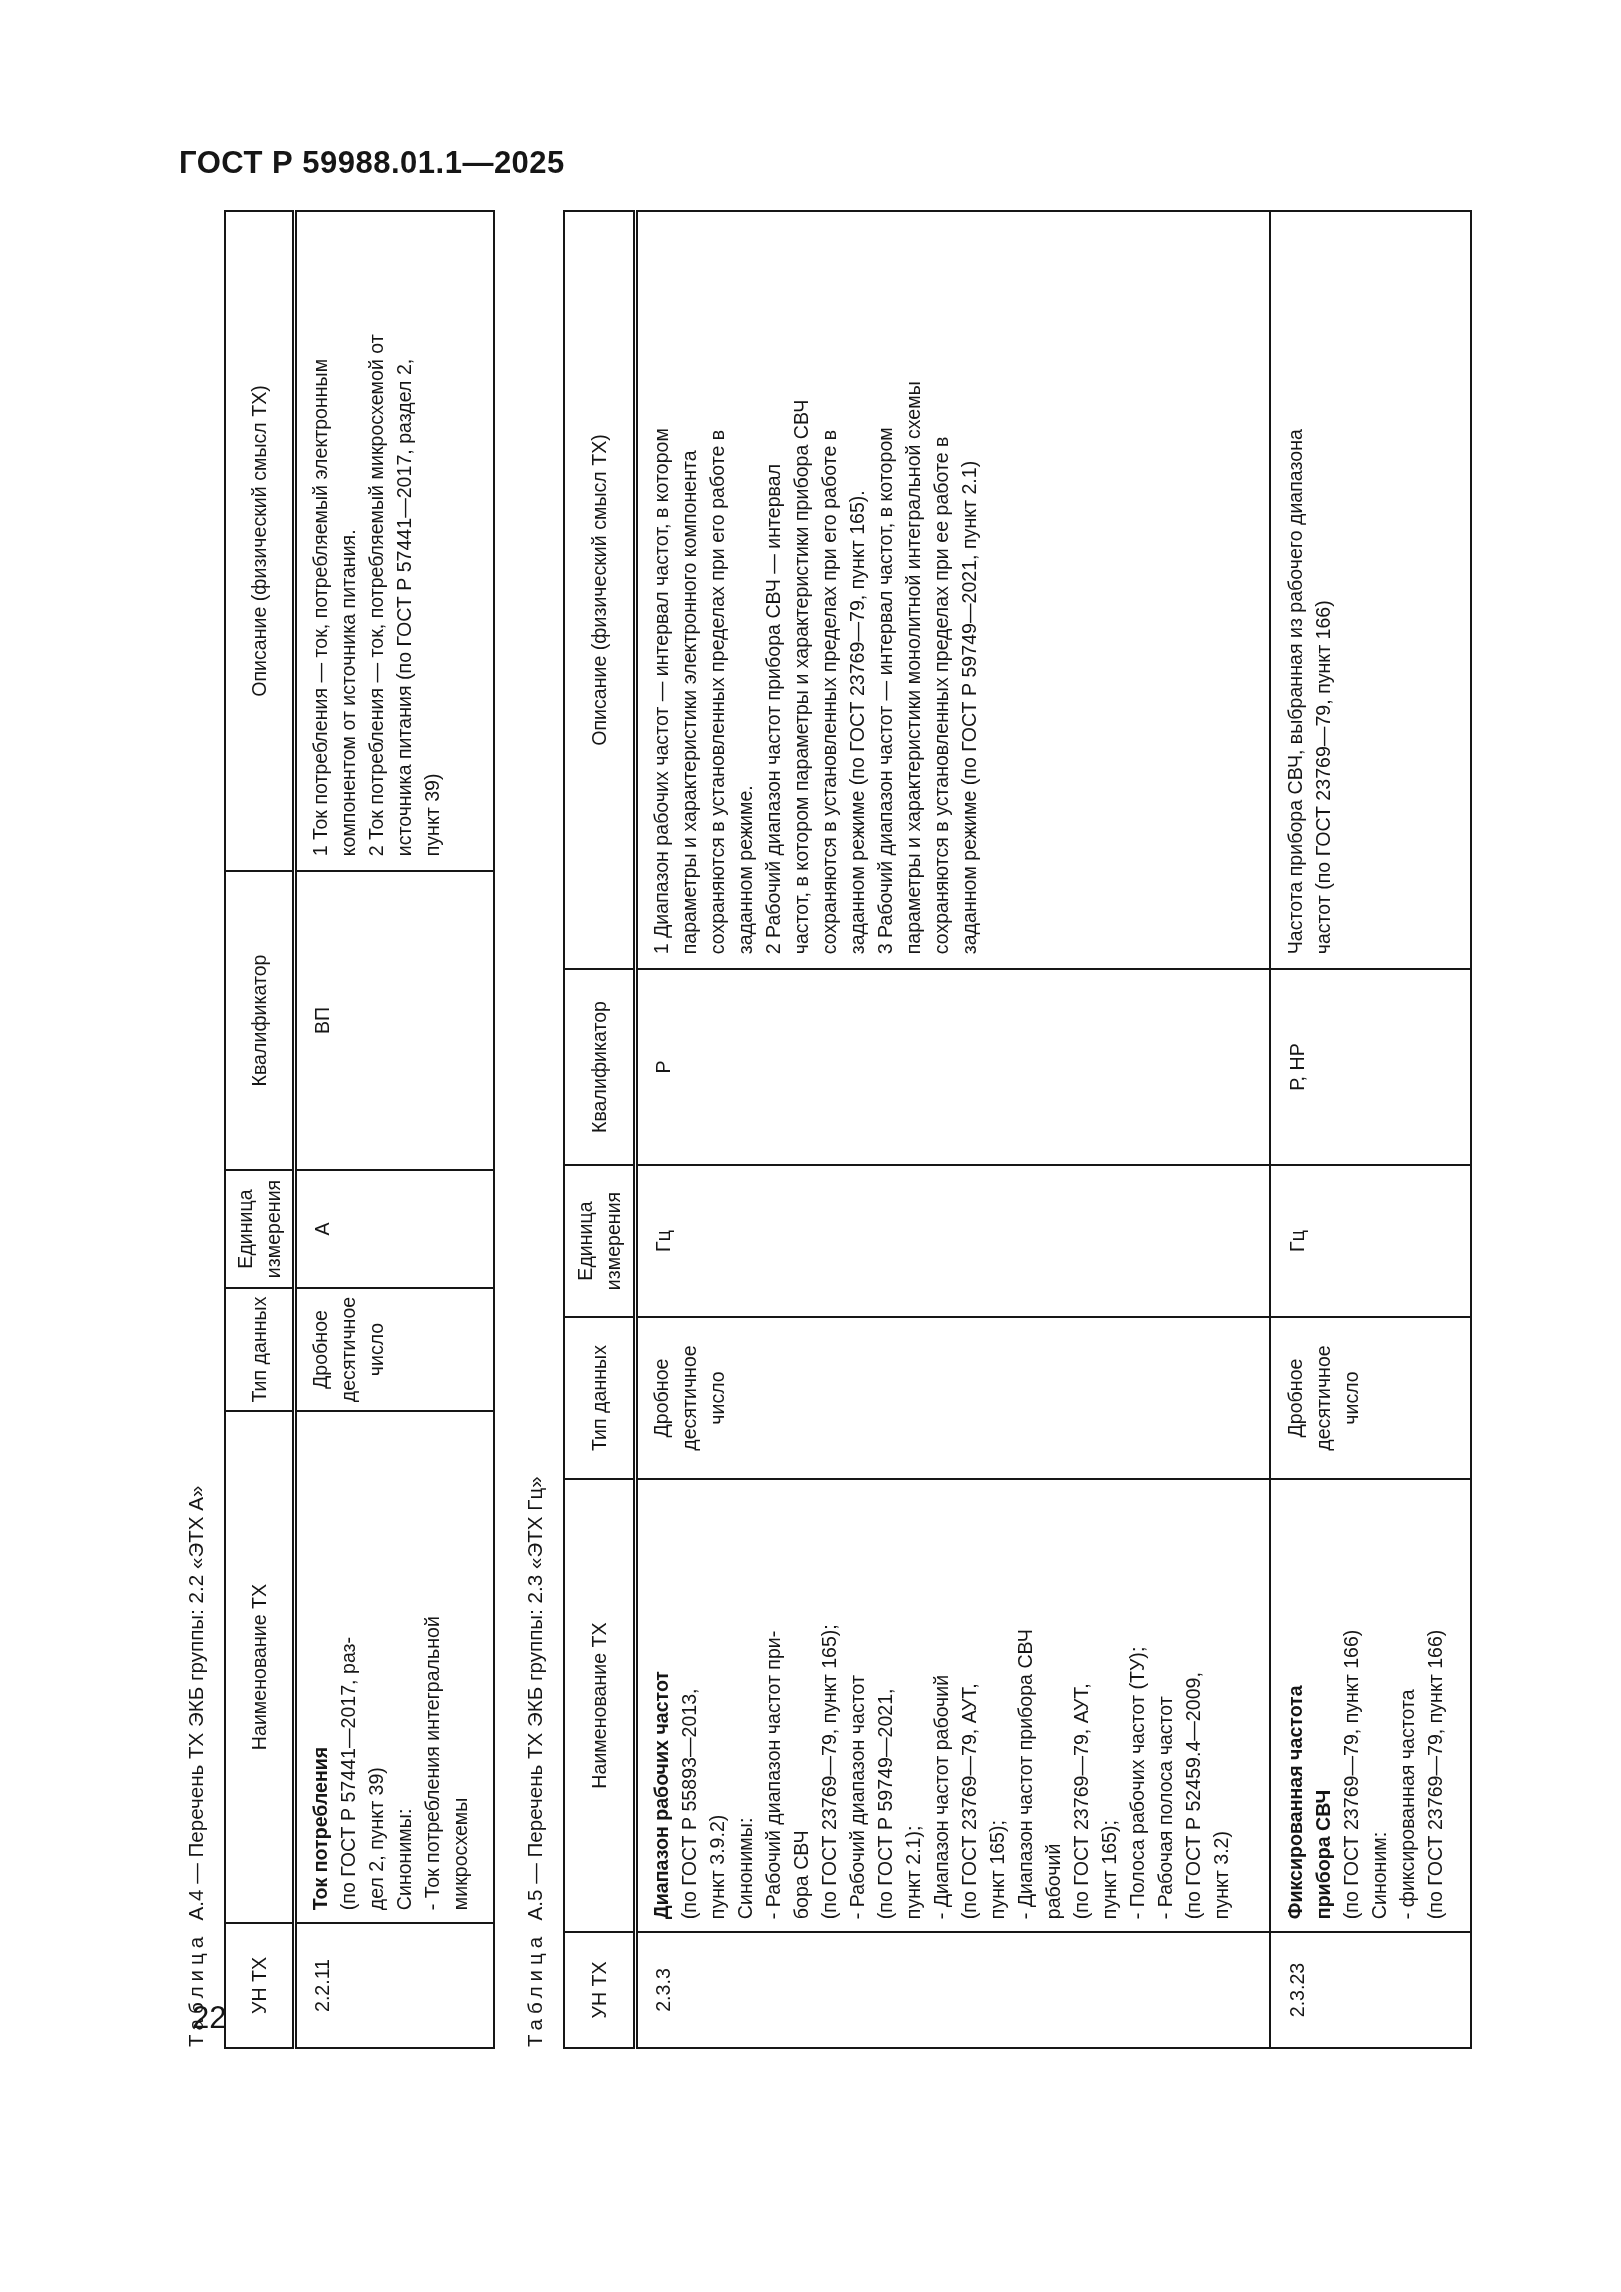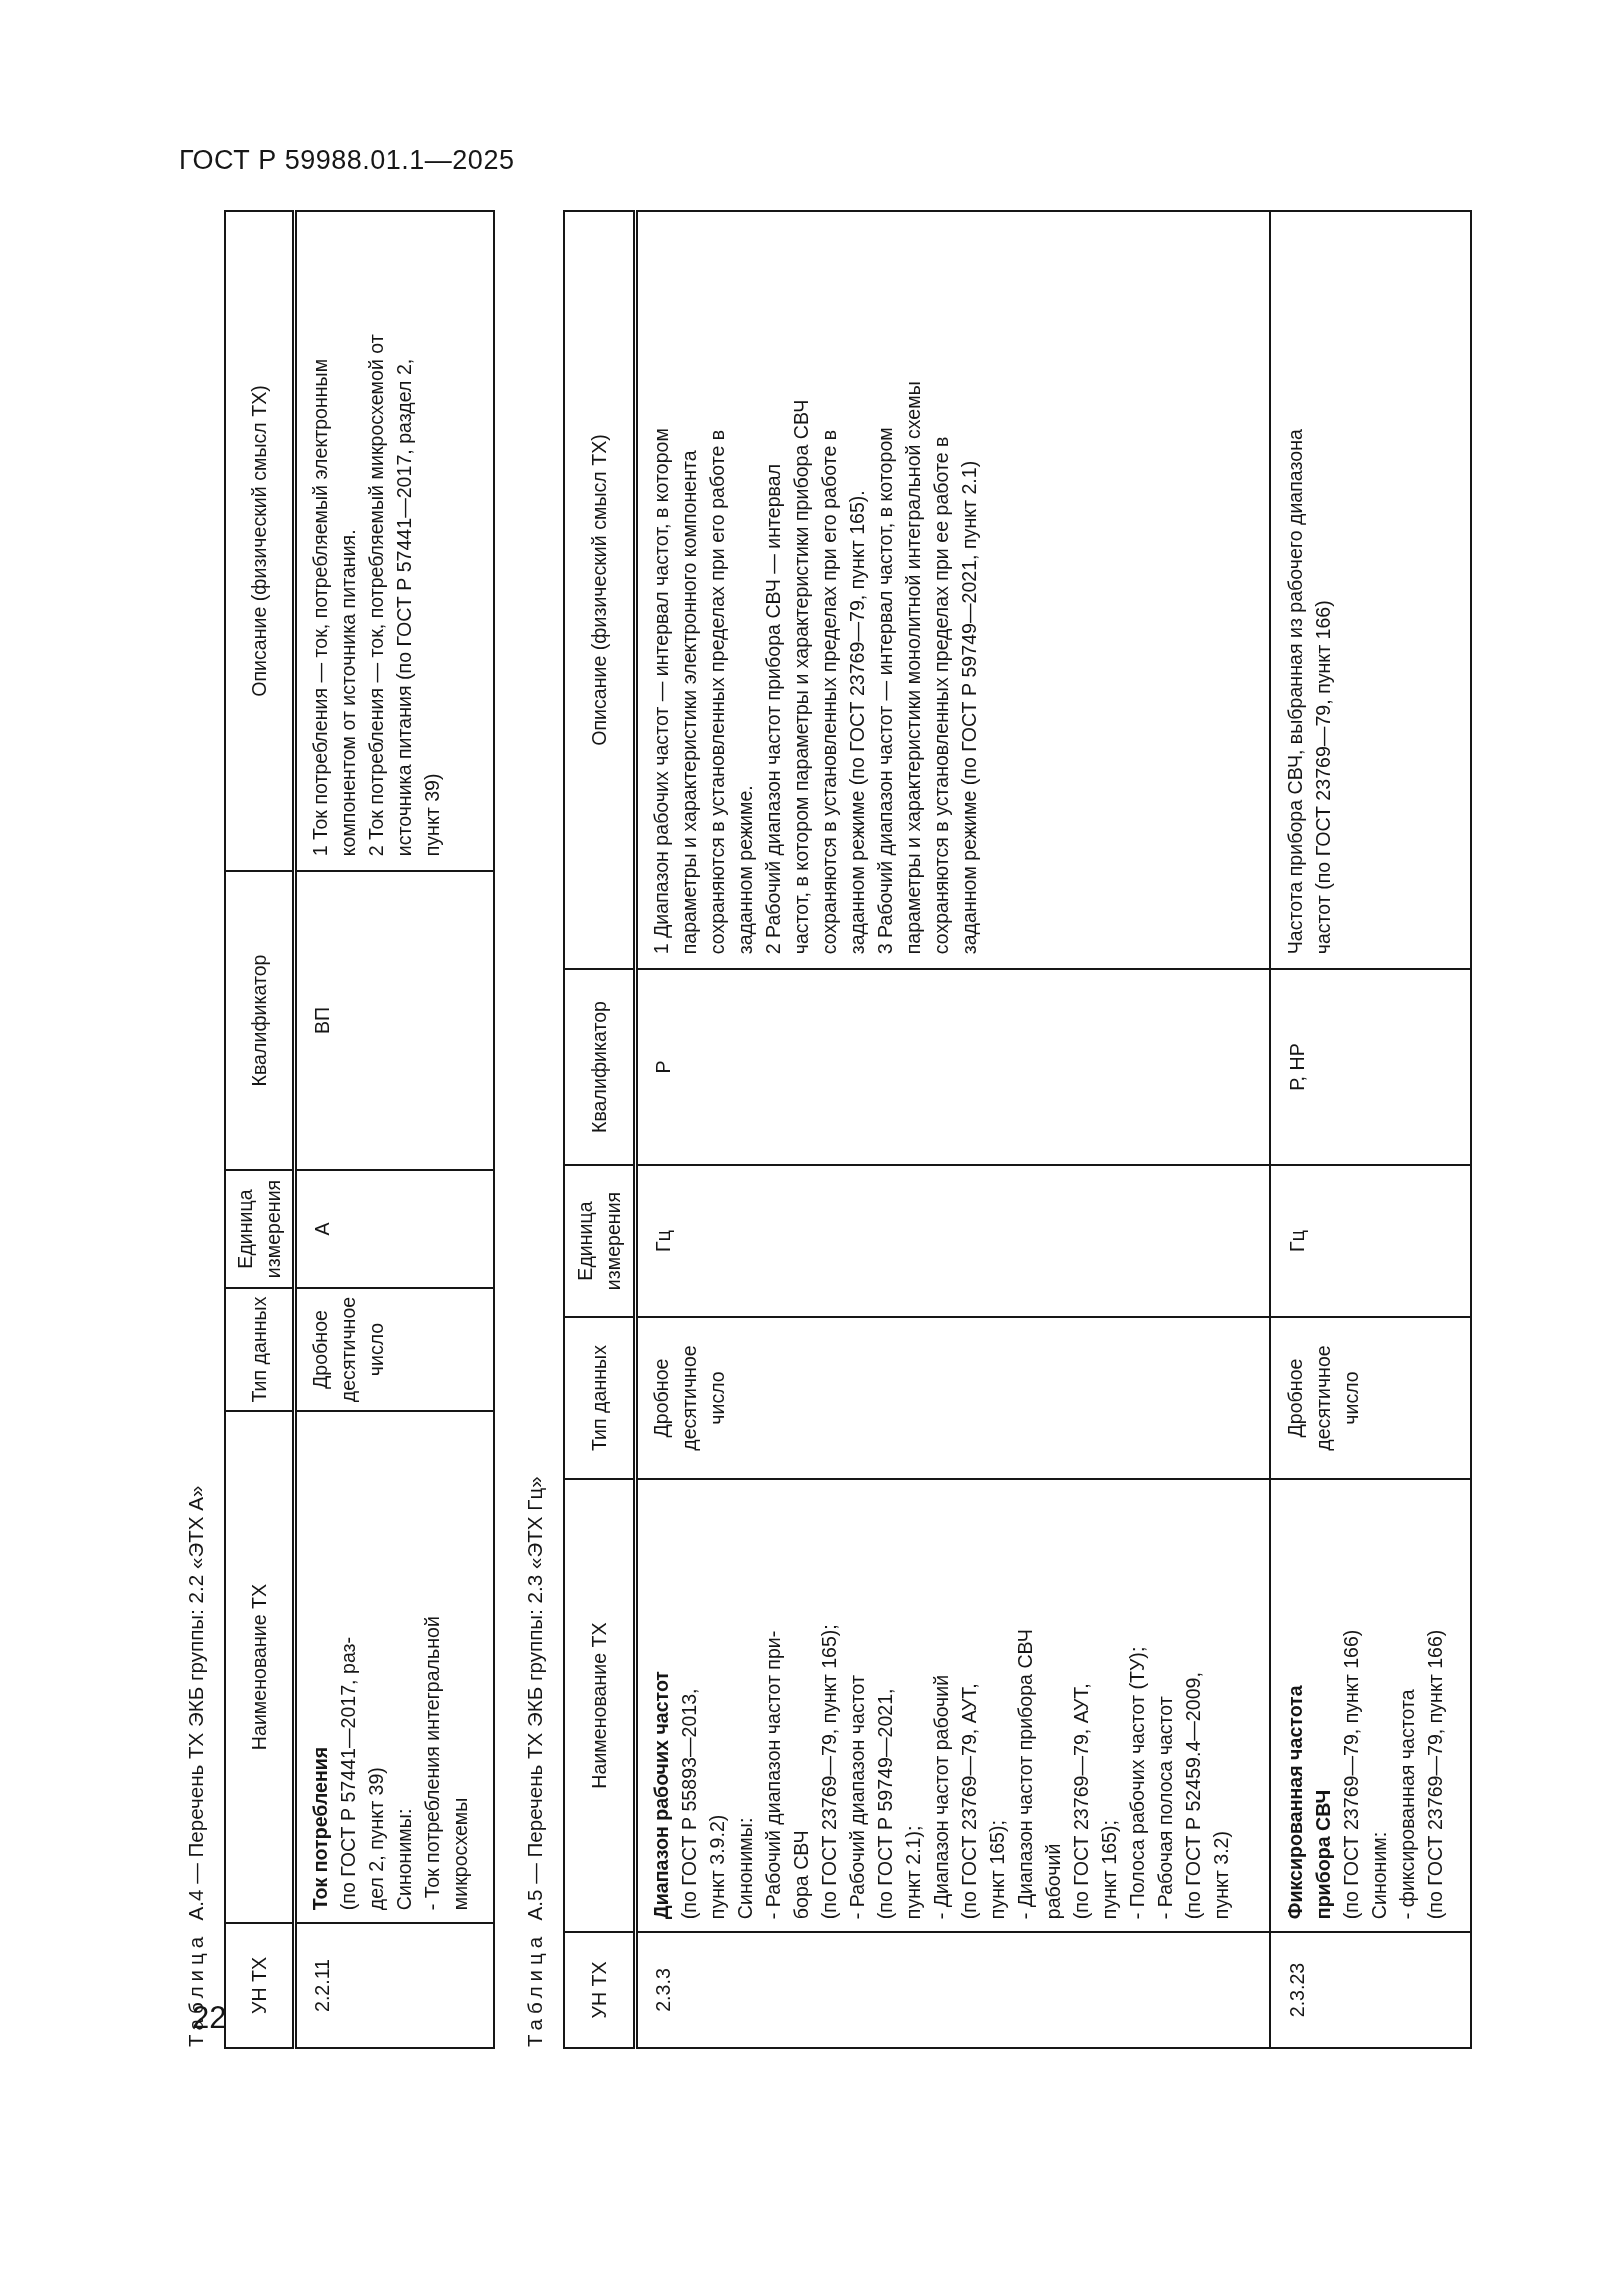--- a/index.html
+++ b/index.html
@@ -3,21 +3,21 @@
 <meta charset="utf-8">
 <style>
   html,body{margin:0;padding:0;}
   body{
     width:1621px;height:2293px;position:relative;overflow:hidden;
     background:#ffffff;color:#161616;
     font-family:"Liberation Sans", sans-serif;
   }
   .page-header{
     position:absolute;left:179px;top:145px;
-    font-size:27px;font-weight:400;letter-spacing:0.5px;
+    font-size:31px;font-weight:700;letter-spacing:0.5px;
     white-space:nowrap;
     text-align:center;
   }
   .page-number{
     position:absolute;left:192px;top:2000px;
     font-size:31px;
   }
   
   .rot{
     position:absolute;

